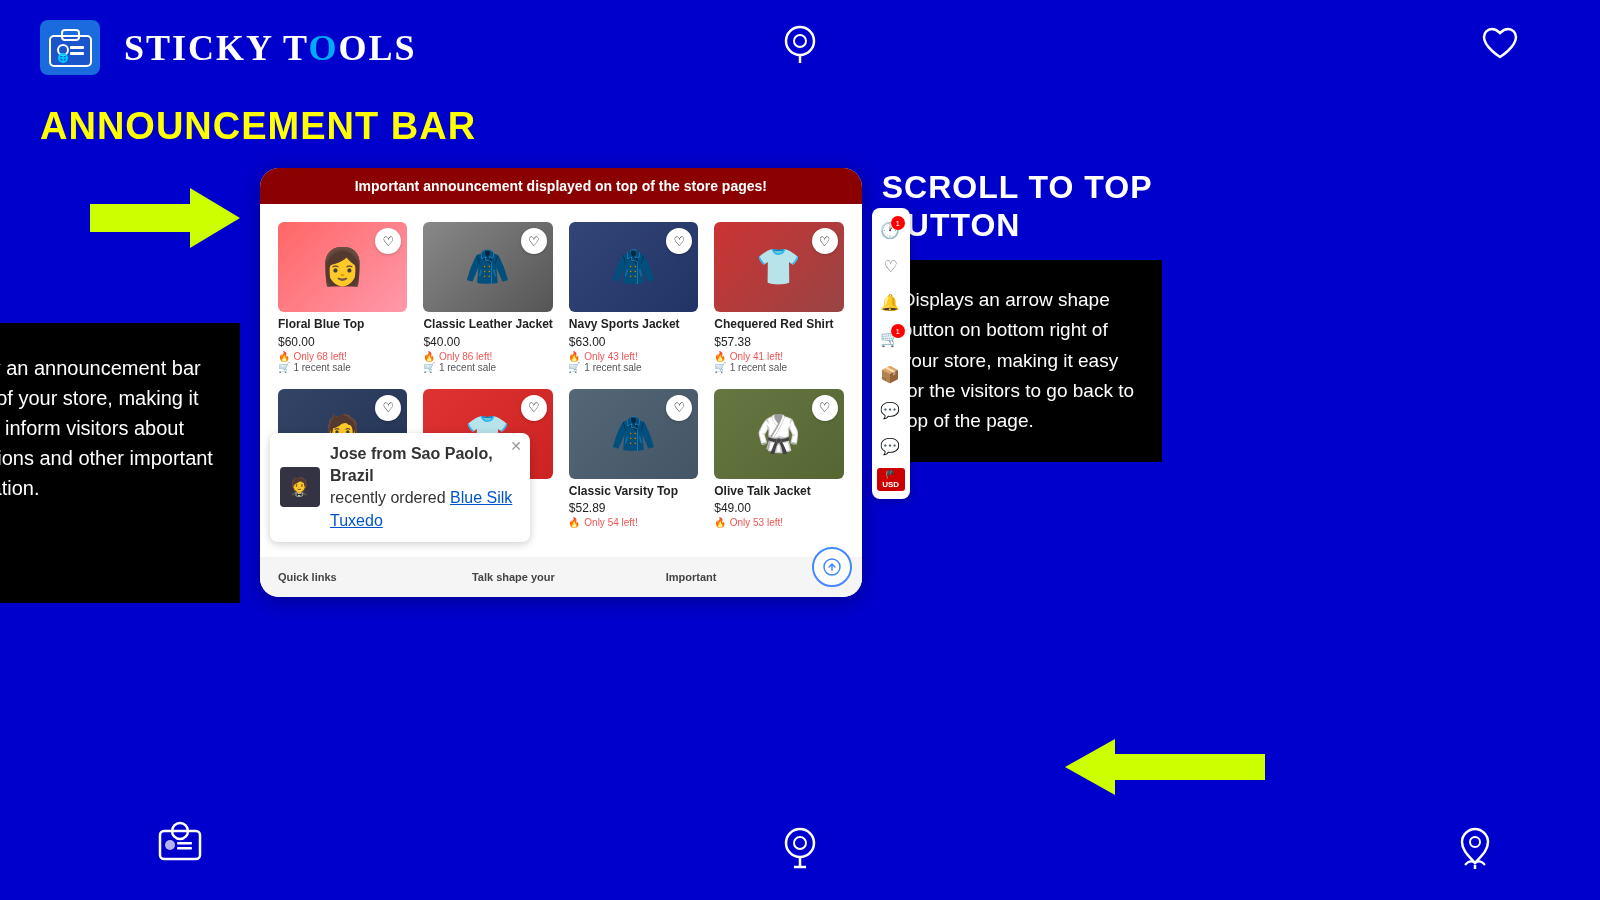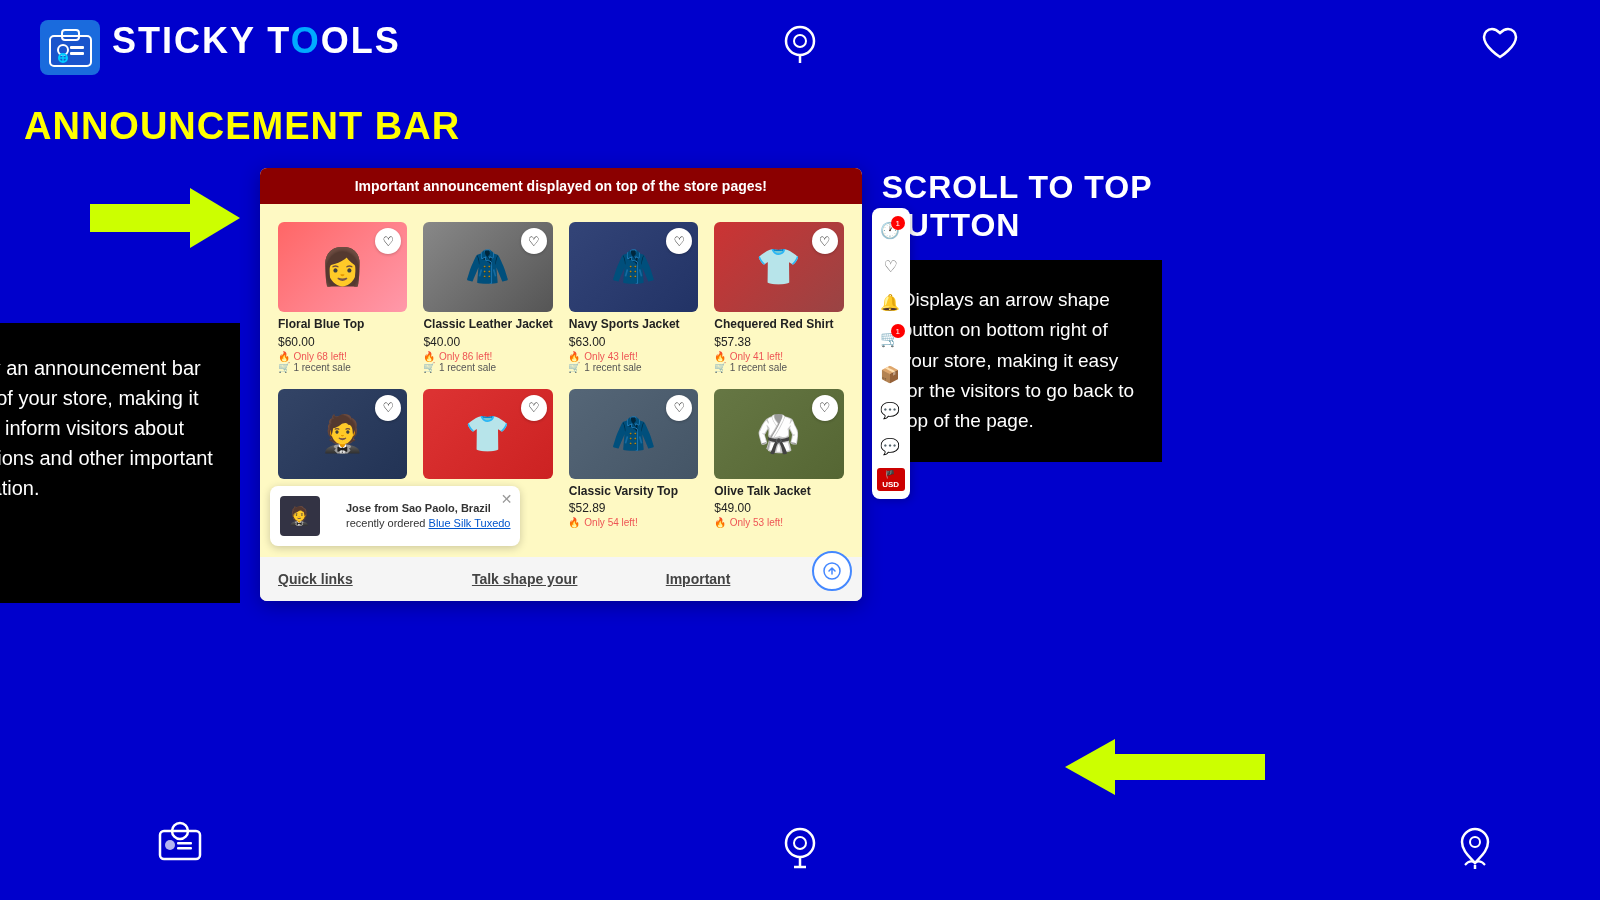--- a/index.html
+++ b/index.html
@@ -14,22 +14,23 @@
 
     
     .header {
       display: flex;
       align-items: center;
       padding: 20px 40px;
       position: relative;
     }
     .logo-box {
       display: flex;
-      align-items: flex-start;
-      gap: 12px;
+      align-items: center;
+      gap: 24px;
+      font-family: Liberation Serif, serif;
     }
     .logo-icon {
       width: 60px;
       height: 55px;
       background: #1a6bdd;
       border-radius: 8px;
       display: flex;
       align-items: center;
       justify-content: center;
       color: white;
@@ -57,21 +58,21 @@
       right: 80px;
       color: white;
       font-size: 36px;
     }
 
     
     .announcement-label {
       color: #ffff00;
       font-size: 38px;
       font-weight: 900;
-      padding: 10px 24px 20px;
+      padding: 10px 40px 20px;
       letter-spacing: 1px;
     }
 
     
     .main-layout {
       display: flex;
       padding: 0 40px;
       gap: 20px;
       align-items: flex-start;
     }
@@ -85,22 +86,22 @@
       min-height: 280px;
       font-size: 20px;
       line-height: 1.5;
       flex-shrink: 0;
       margin-top: 60px;
     }
 
     
     .store-preview {
       flex: 1;
-      background: #fef9c3;
-      border-radius: 7px;
+      background: #ffffff;
+      border-radius: 19px;
       overflow: hidden;
       max-width: 680px;
       box-shadow: 0 4px 20px rgba(0,0,0,0.3);
       position: relative;
     }
 
     .announcement-bar {
       background: #8b0000;
       color: white;
       text-align: center;
@@ -206,24 +207,23 @@
       border-radius: 4px;
       background: #334;
       flex-shrink: 0;
       display: flex;
       align-items: center;
       justify-content: center;
       color: white;
       font-size: 18px;
     }
     .notif-text {
-      font-size: 11px;
+      font-size: 16px;
       color: #333;
       line-height: 1.4;
-      margin-left: 16px;
     }
     .notif-text a {
       color: #0055cc;
       text-decoration: underline;
     }
     .notif-close {
       position: absolute;
       top: 5px;
       right: 8px;
       font-size: 14px;
@@ -279,25 +279,24 @@
     .img-varsity { background: linear-gradient(135deg, #556677, #445566); }
     .img-olive { background: linear-gradient(135deg, #667744, #556633); }
 
     .store-footer {
       display: grid;
       grid-template-columns: repeat(3, 1fr);
       padding: 10px;
       background: #f5f5f5;
     }
     .footer-col {
-      font-size: 14px;
+      font-size: 11px;
       font-weight: bold;
       color: #444;
       padding: 4px 8px;
-      text-decoration: underline;
     }
   </style>
 </head>
 <body>
 
 <div class="header">
   <div class="logo-box">
     <div class="logo-icon">
       <svg width="45" height="40" viewBox="0 0 45 40">
         <rect x="2" y="8" width="41" height="30" rx="4" fill="#1a55cc" stroke="white" stroke-width="2"></rect>

